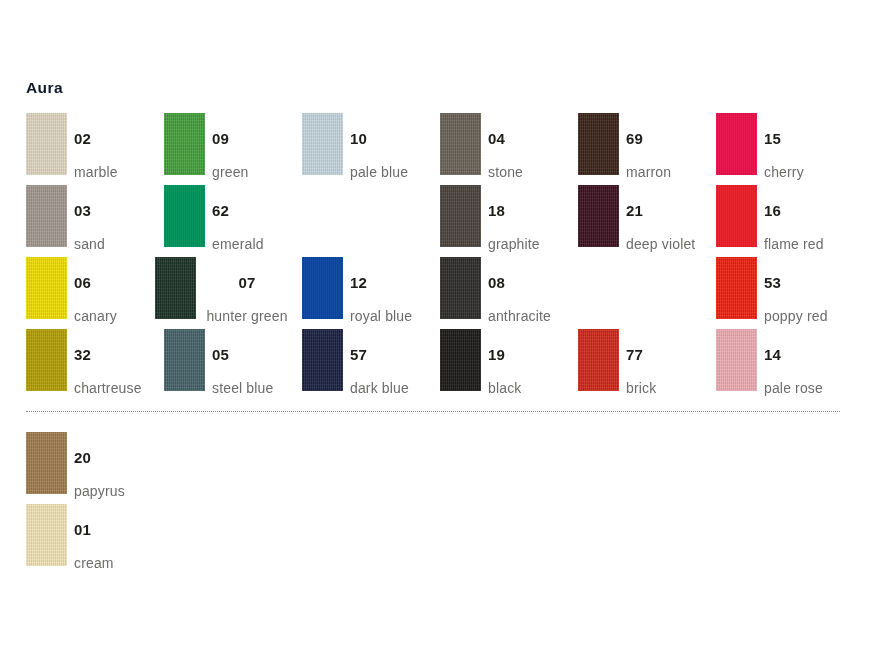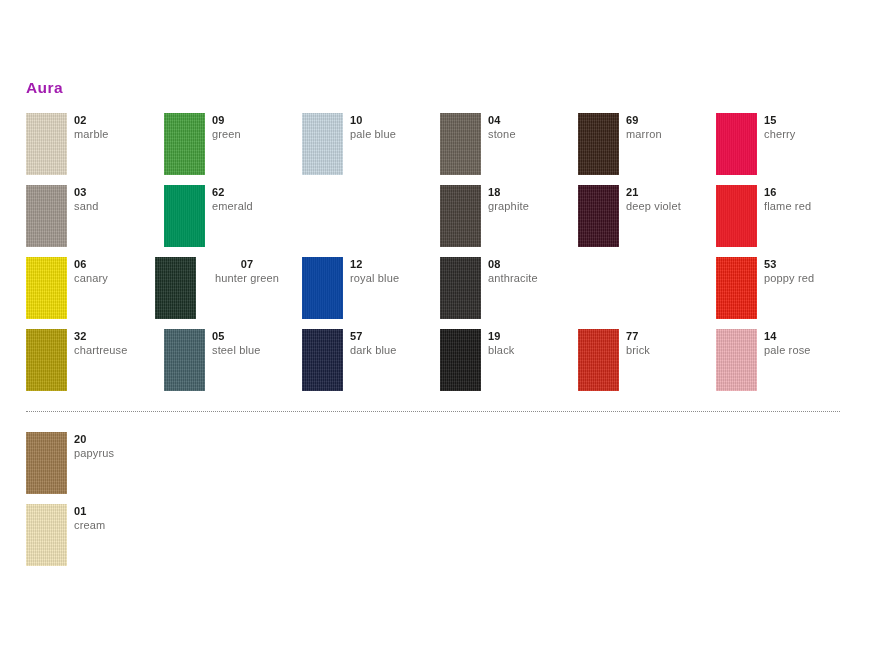--- a/index.html
+++ b/index.html
@@ -24,21 +24,21 @@
   }
 
   
   #collection-title {
     position: absolute;
     left: 26px;
     top: 79px;
     font-size: 15.5px;
     font-weight: bold;
     letter-spacing: 0.4px;
-    color: #a21caf;
+    color: #0f172a;
   }
 
   
   #swatch-grid {
     position: absolute;
     left: 0;
     top: 0;
     width: 886px;
     height: 400px;
   }
@@ -87,35 +87,37 @@
 
   .swatch-info {
     position: absolute;
     left: 48px;
     top: 1px;
     width: 88px;
   }
 
   .swatch-code {
     display: block;
-    font-size: 11px;
+    font-size: 15px;
     font-weight: bold;
     color: #1d1d1b;
     letter-spacing: 0.2px;
     line-height: 13px;
+    margin-top: 18px;
   }
 
   .swatch-name {
     display: block;
-    font-size: 11px;
+    font-size: 14px;
     font-weight: normal;
     color: #6d6c6b;
     letter-spacing: 0.15px;
     line-height: 14px;
     white-space: nowrap;
+    margin-top: 20px;
   }
 
   
   #section-divider {
     position: absolute;
     left: 26px;
     top: 411px;
     width: 814px;
     height: 1px;
     border-top: 1px dotted #8c8c8c;

